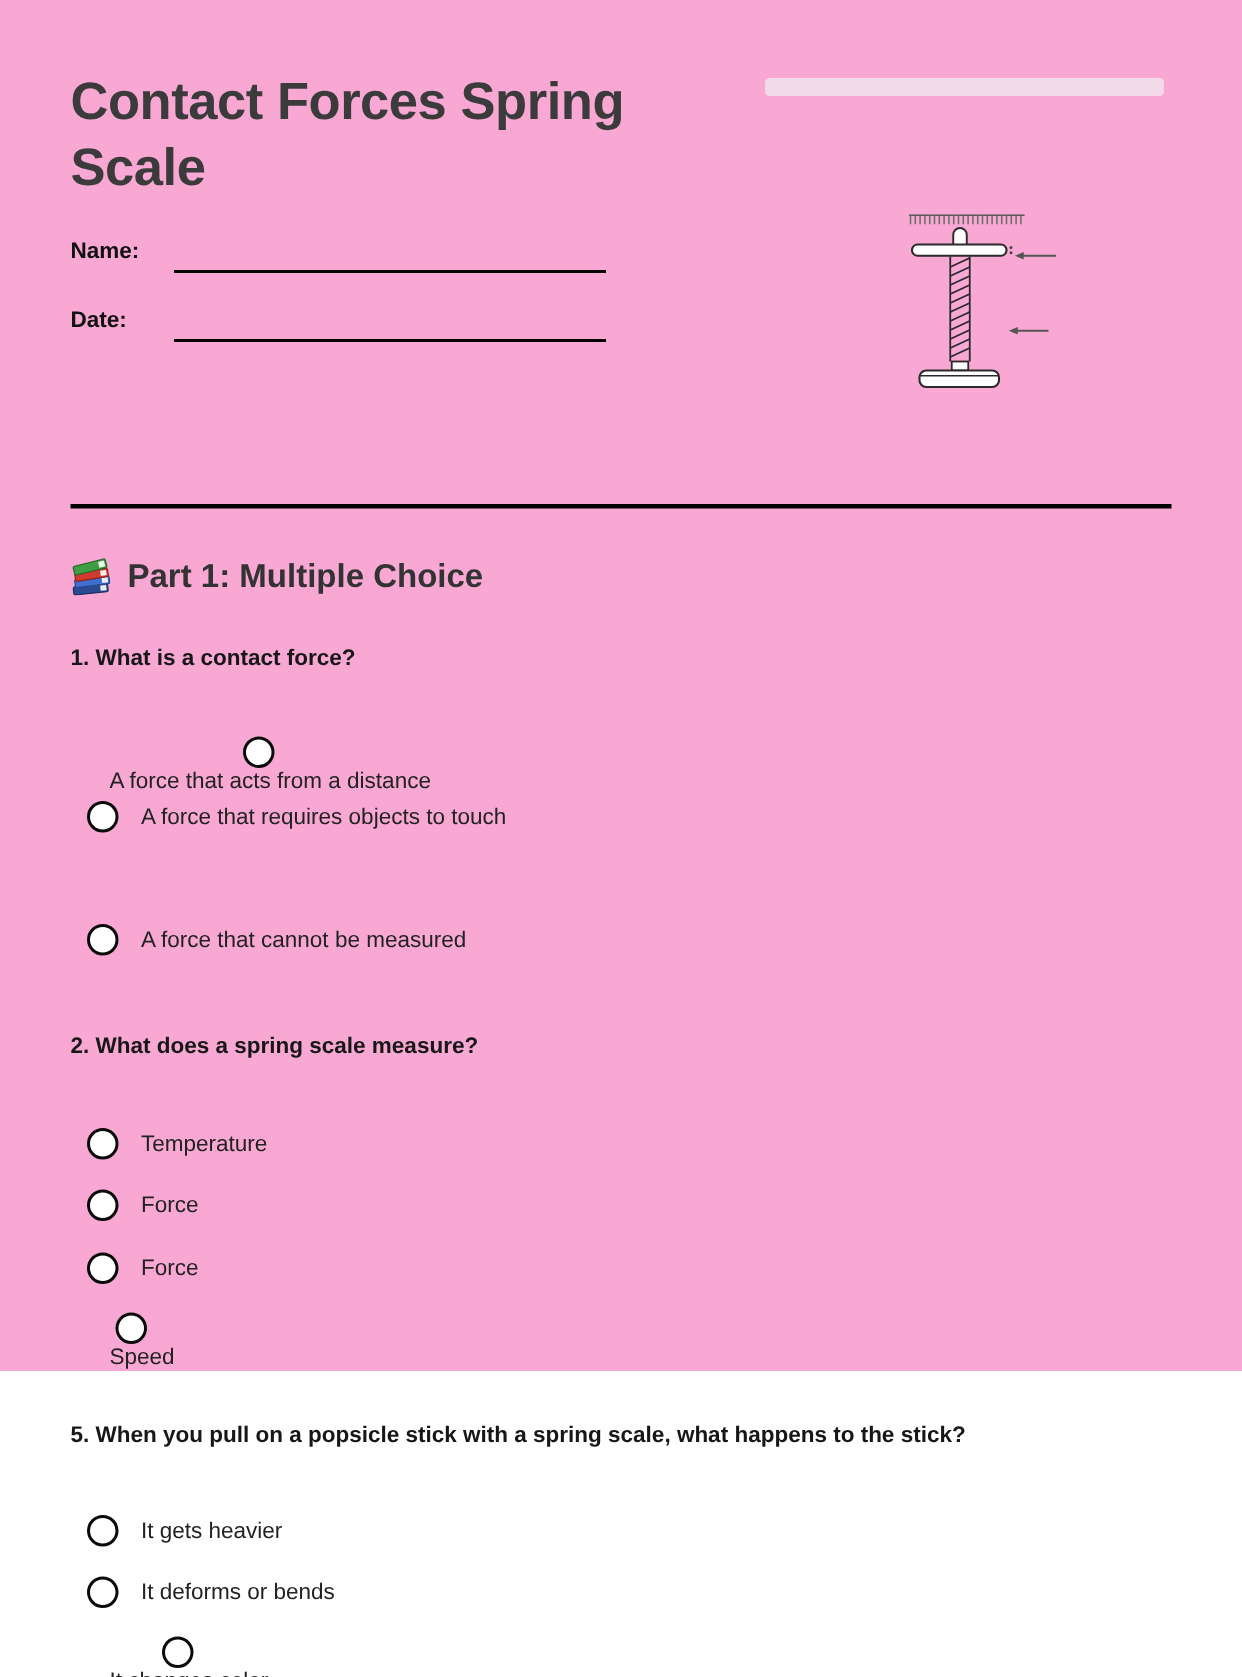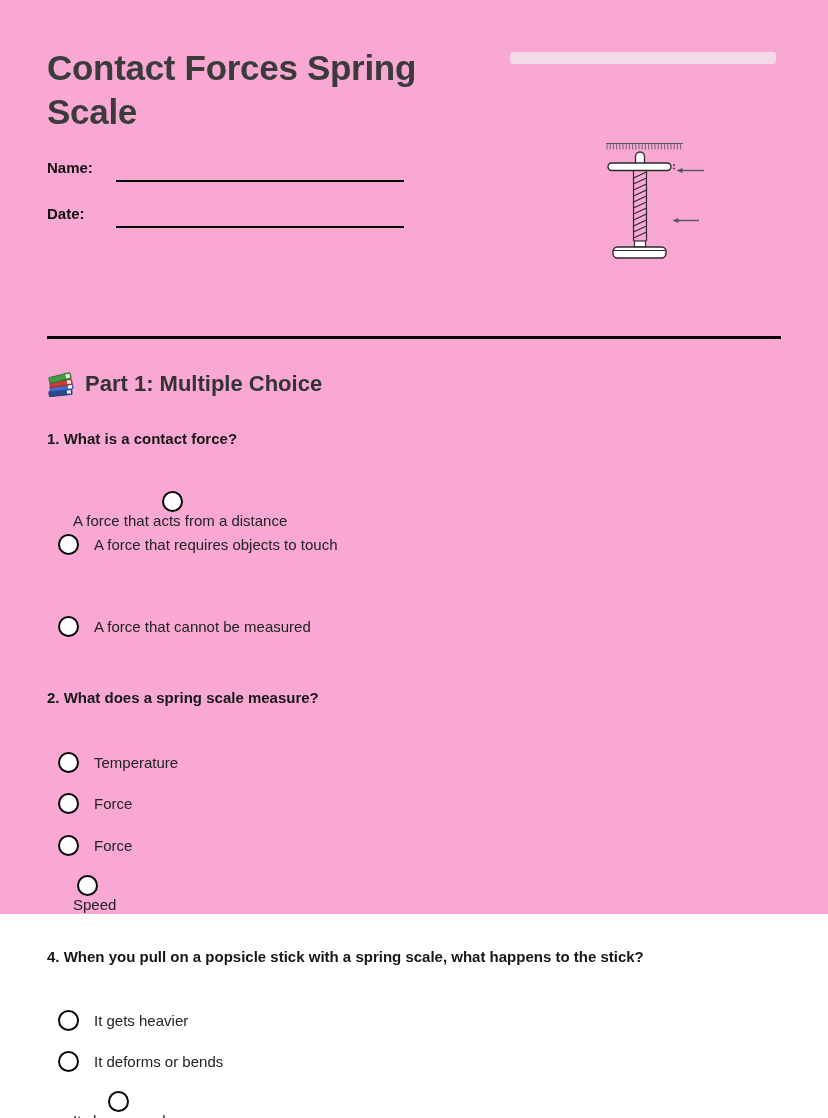--- a/index.html
+++ b/index.html
@@ -169,21 +169,21 @@
   </div>
   <div class="abs opt-row" style="top:834px;">
     <span class="radio"></span>
     <span class="opt-text">Force</span>
   </div>
   <div class="abs opt-row" style="top:875px;flex-direction:column;">
     <span class="radio"></span>
     <span class="opt-text">Speed</span>
   </div>
 
-  <div class="abs q-label" style="top:948px;">4. When you pull on a popsicle stick with a spring scale, what happens to the stick?</div>
+  <div class="abs q-label" style="top:948px;">5. When you pull on a popsicle stick with a spring scale, what happens to the stick?</div>
 
   <div class="abs opt-row" style="top:1009px;">
     <span class="radio"></span>
     <span class="opt-text">It gets heavier</span>
   </div>
   <div class="abs opt-row" style="top:1050px;">
     <span class="radio"></span>
     <span class="opt-text">It deforms or bends</span>
   </div>
   <div class="abs opt-row" style="top:1091px;flex-direction:column;">

